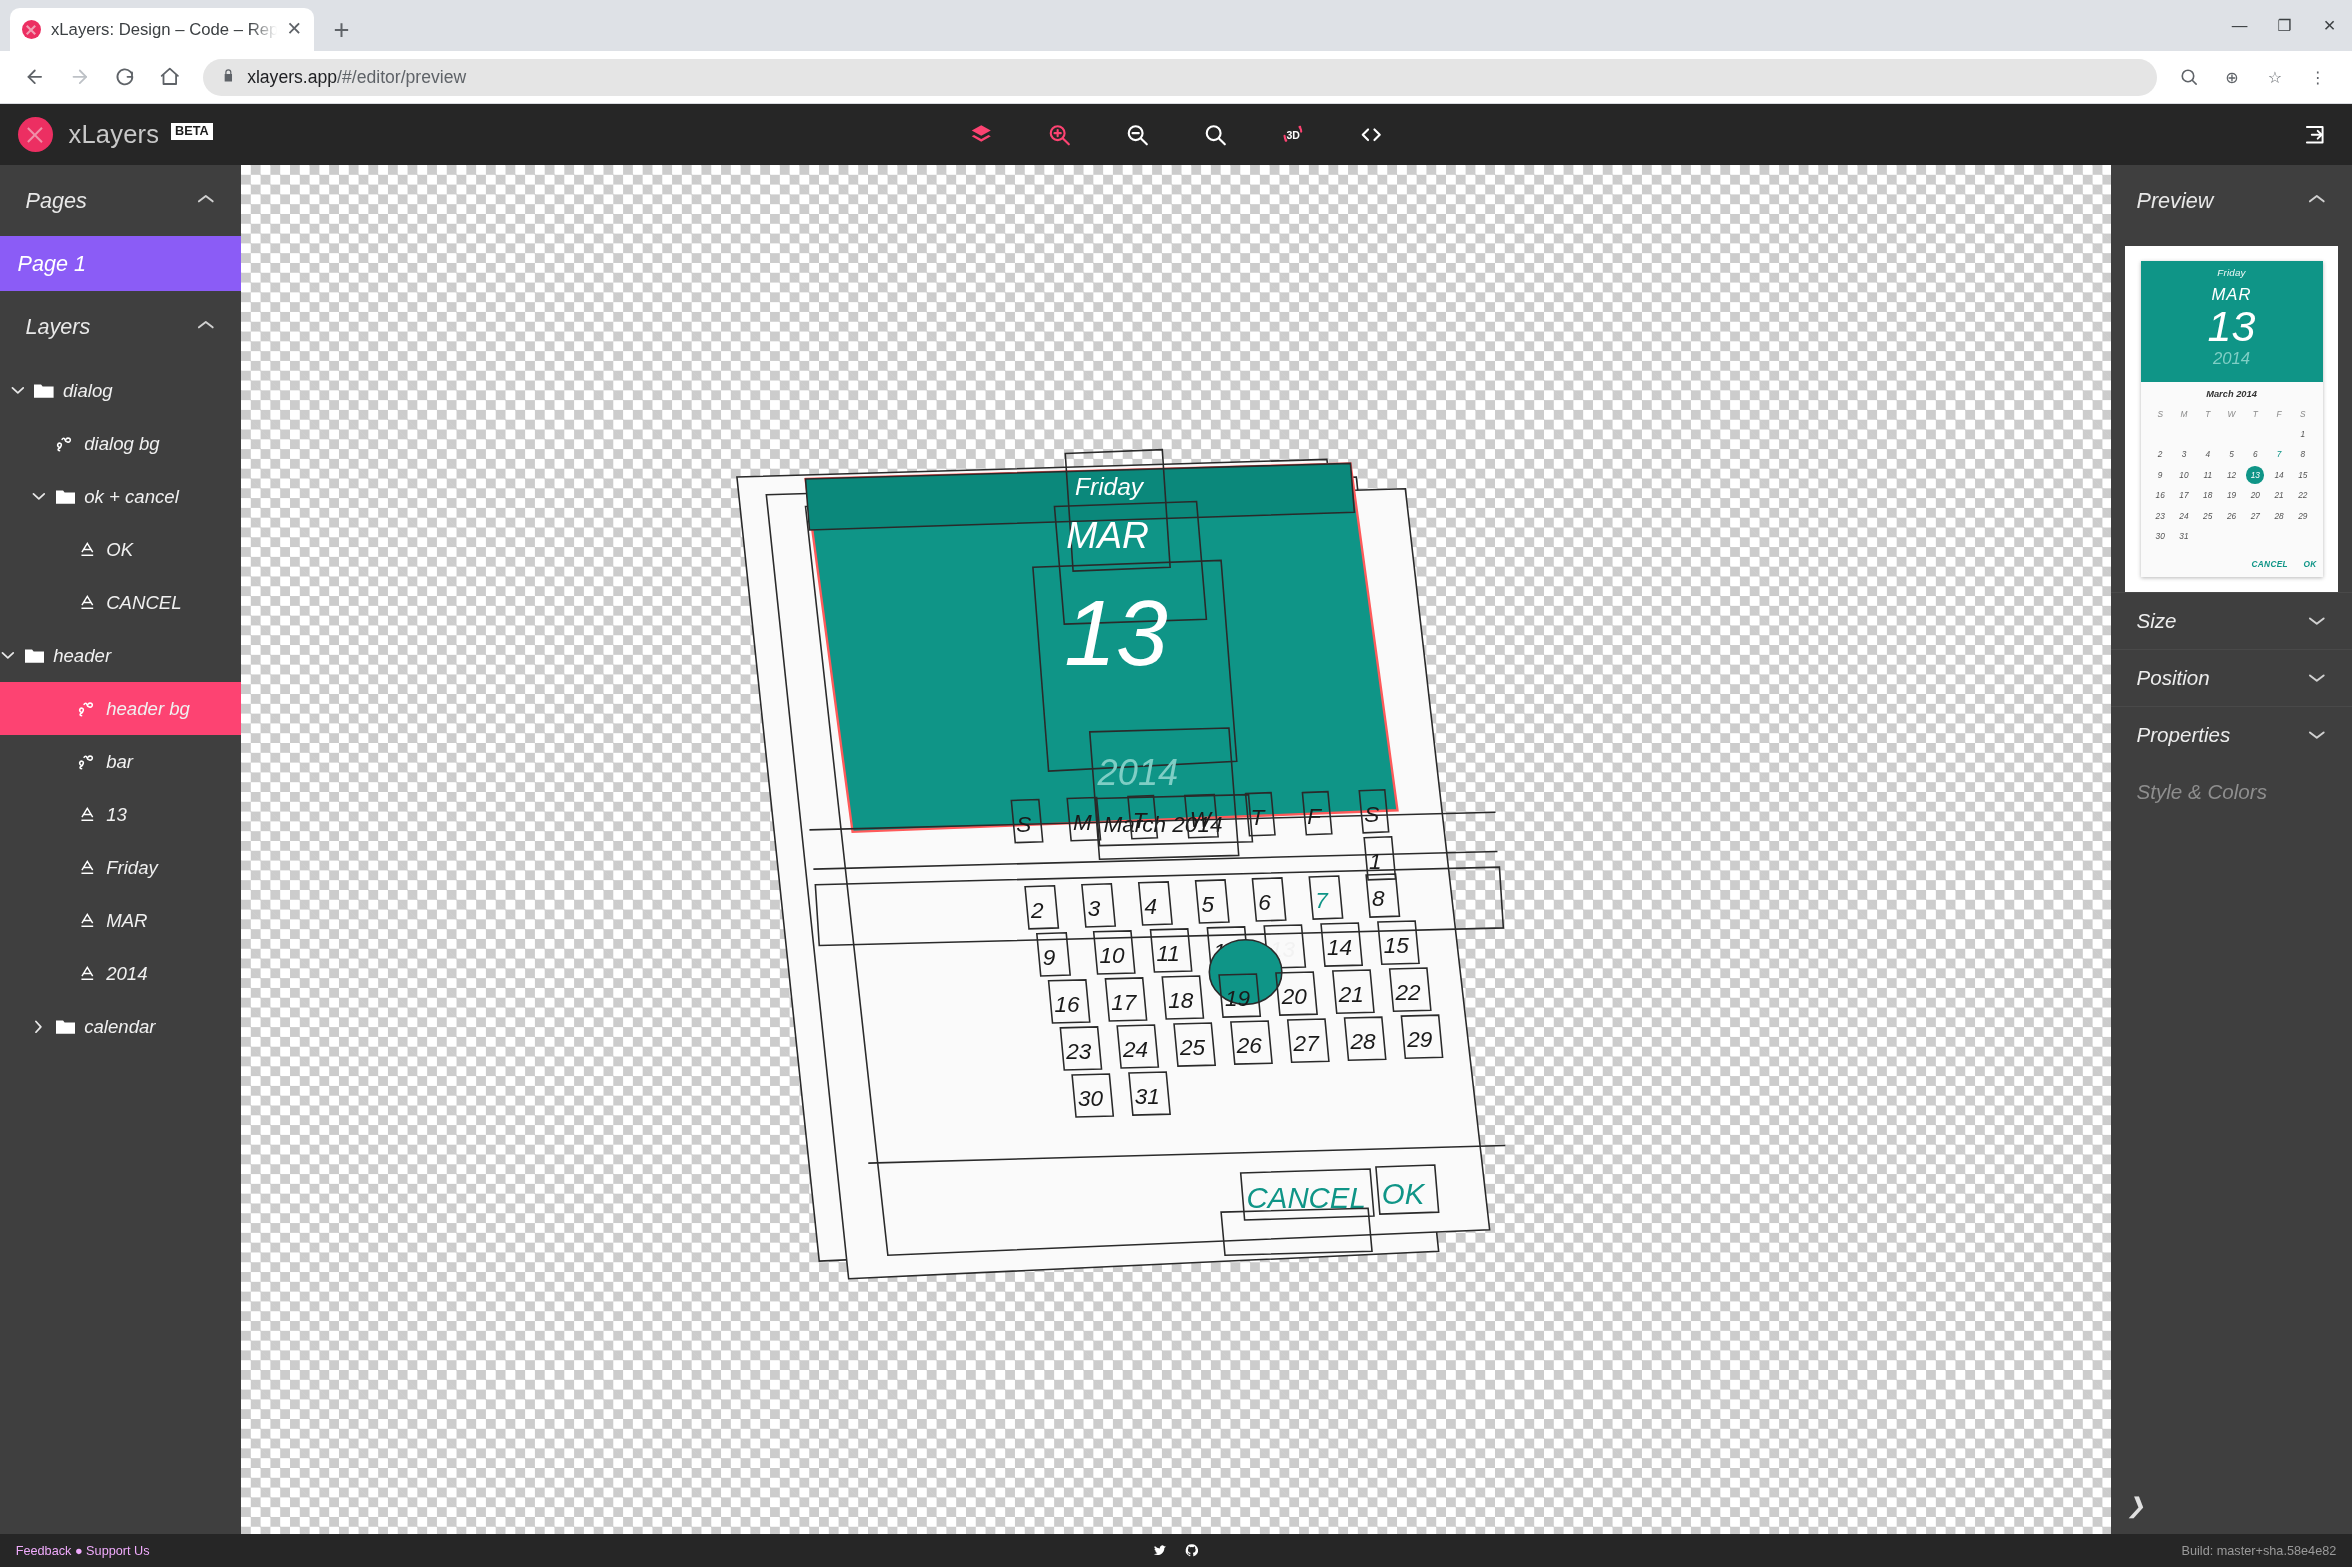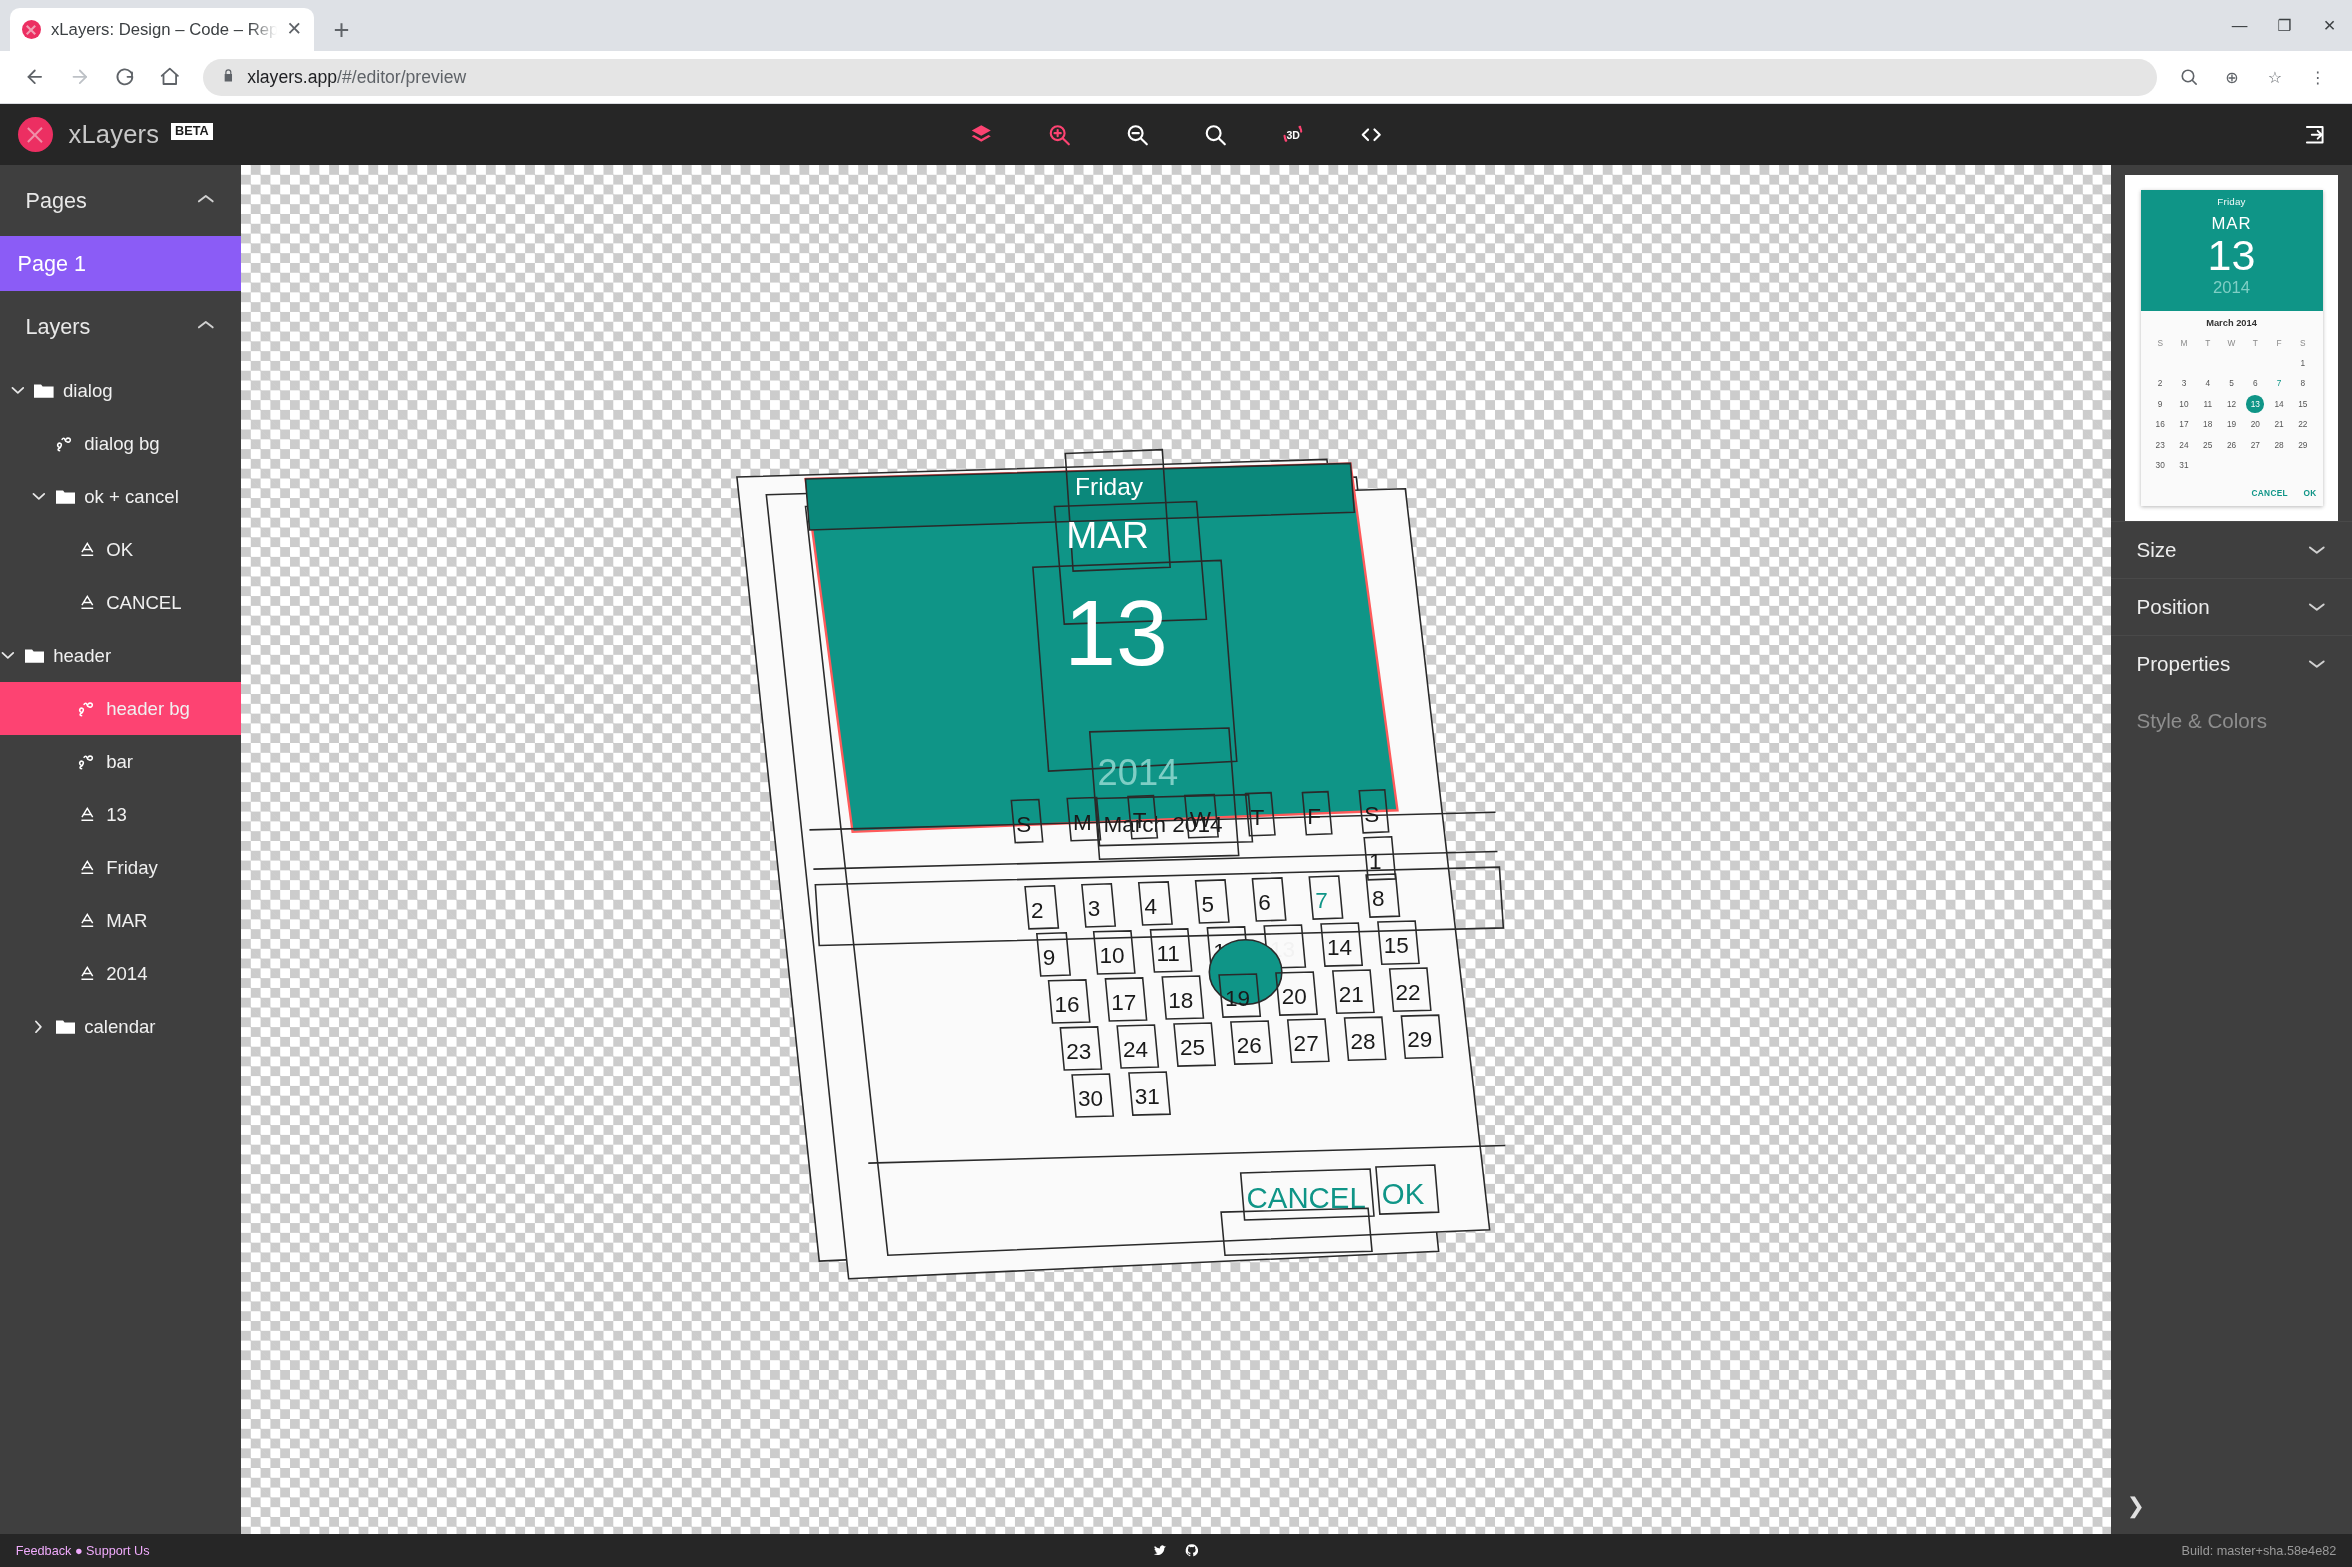--- a/index.html
+++ b/index.html
@@ -93,21 +93,21 @@
     display: flex; align-items: center; gap: 41px;
   }
   .tool {
     width: 37px; height: 37px; display: flex; align-items: center; justify-content: center;
     cursor: pointer;
   }
   .tool svg { display: block; }
   .header-right { margin-left: auto; display: flex; align-items: center; }
   .hdr-icon { width: 39px; height: 39px; display: flex; align-items: center; justify-content: center; cursor: pointer; }
 
-  .app-body { flex: 1; display: flex; min-height: 0; }
+  .app-body { flex: 1; display: flex; min-height: 0; font-style: italic; }
 
   
   .sidebar {
     width: 241px; background: #3f3f3f; flex: 0 0 auto;
     display: flex; flex-direction: column; overflow: hidden;
   }
   .panel-head {
     height: 71px; display: flex; align-items: center; justify-content: space-between;
     padding: 0 25.5px; color: #e8e8e8; font-size: 21.6px; cursor: pointer;
   }
@@ -644,20 +644,28 @@
               <text class="ttxt" x="1026" y="1046" font-size="30">CANCEL</text>
               <polygon class="wf" points="1158,1004 1218,1002 1222,1050 1162,1052"></polygon>
               <text class="ttxt" x="1164" y="1042" font-size="30">OK</text>
               <polygon class="wf" points="1000,1050 1150,1046 1154,1090 1004,1094"></polygon>
             </g>
           </svg>
         </div>
       </div>
 
       <div class="rightpanel">
+        <div class="panel-head">
+          <span>Preview</span>
+          <span class="chev">
+            <svg width="19.6" height="11.8" viewBox="0 0 20 12" fill="none" stroke="#d0d0d0" stroke-width="2" stroke-linecap="round" stroke-linejoin="round">
+                <polyline points="3 8.5 10 3 17 8.5"></polyline>
+              </svg>
+          </span>
+        </div>
 
         <div class="preview-frame">
           <div class="dp">
             <div class="dp-head">
               <div class="dp-weekday">Friday</div>
               <div class="dp-mon">MAR</div>
               <div class="dp-day">13</div>
               <div class="dp-year">2014</div>
             </div>
             <div class="dp-body">

